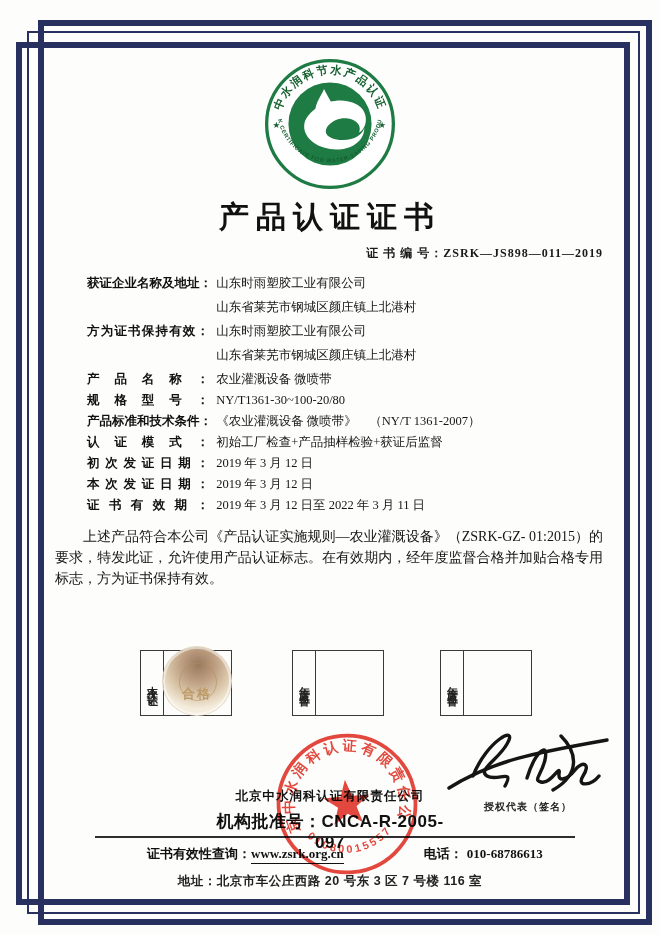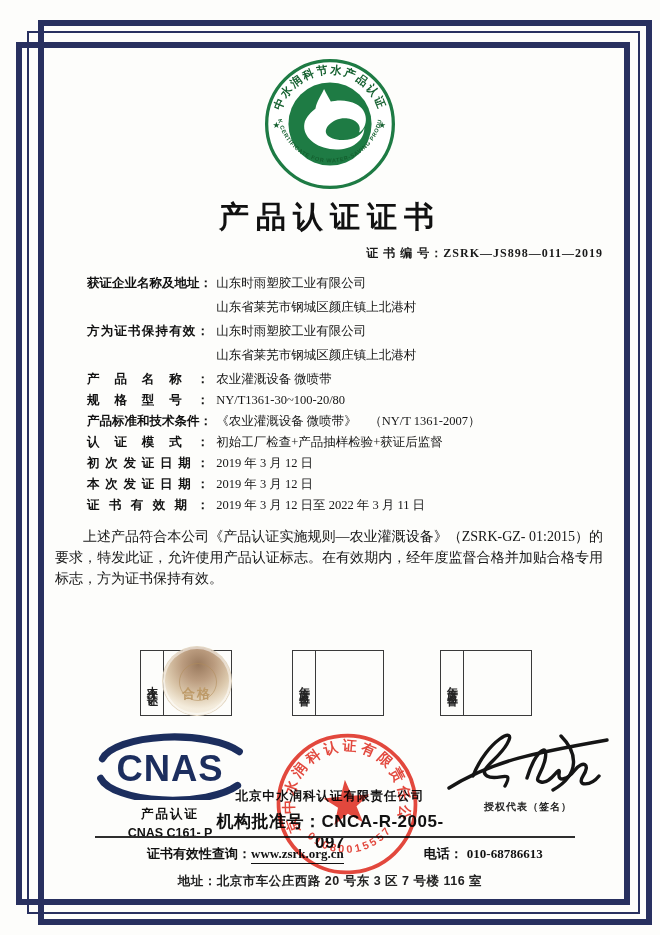--- a/index.html
+++ b/index.html
@@ -208,29 +208,20 @@
     <div class="vcol">
       <span class="vtext">年度监督</span>
     </div>
   </div>
 
   <div class="sticker">
     <div class="ring"></div>
     <span class="sticker-text">合格</span>
   </div>
 
-  <div class="cnas">
-    <svg viewBox="0 0 180 78" width="160" height="70">
-      <path d="M14,32 A82,30 0 0 1 168,24" fill="none" stroke="#1c2e5e" stroke-width="8" stroke-linecap="round"></path>
-      <path d="M12,54 A82,30 0 0 0 166,62" fill="none" stroke="#1c2e5e" stroke-width="8" stroke-linecap="round"></path>
-      <text x="90" y="57" text-anchor="middle" font-size="41" font-weight="bold" font-family="Liberation Sans, DejaVu Sans, sans-serif" fill="#1c2e5e" letter-spacing="1">CNAS</text>
-    </svg>
-    <div class="cnas-sub1">产品认证</div>
-    <div class="cnas-sub2">CNAS C161- P</div>
-  </div>
 
   <div class="issuer">
     <div class="issuer-line1">北京中水润科认证有限责任公司</div>
     <div class="issuer-line2">机构批准号：CNCA-R-2005-097</div>
   </div>
 
   <div class="sig-block">
     <svg viewBox="0 0 170 80" width="170" height="80">
       <g fill="none" stroke="#151515" stroke-width="3.4" stroke-linecap="round">
         <path d="M30,58 C44,22 76,6 64,26 C55,42 34,52 44,58 C54,64 72,50 62,68"></path>

